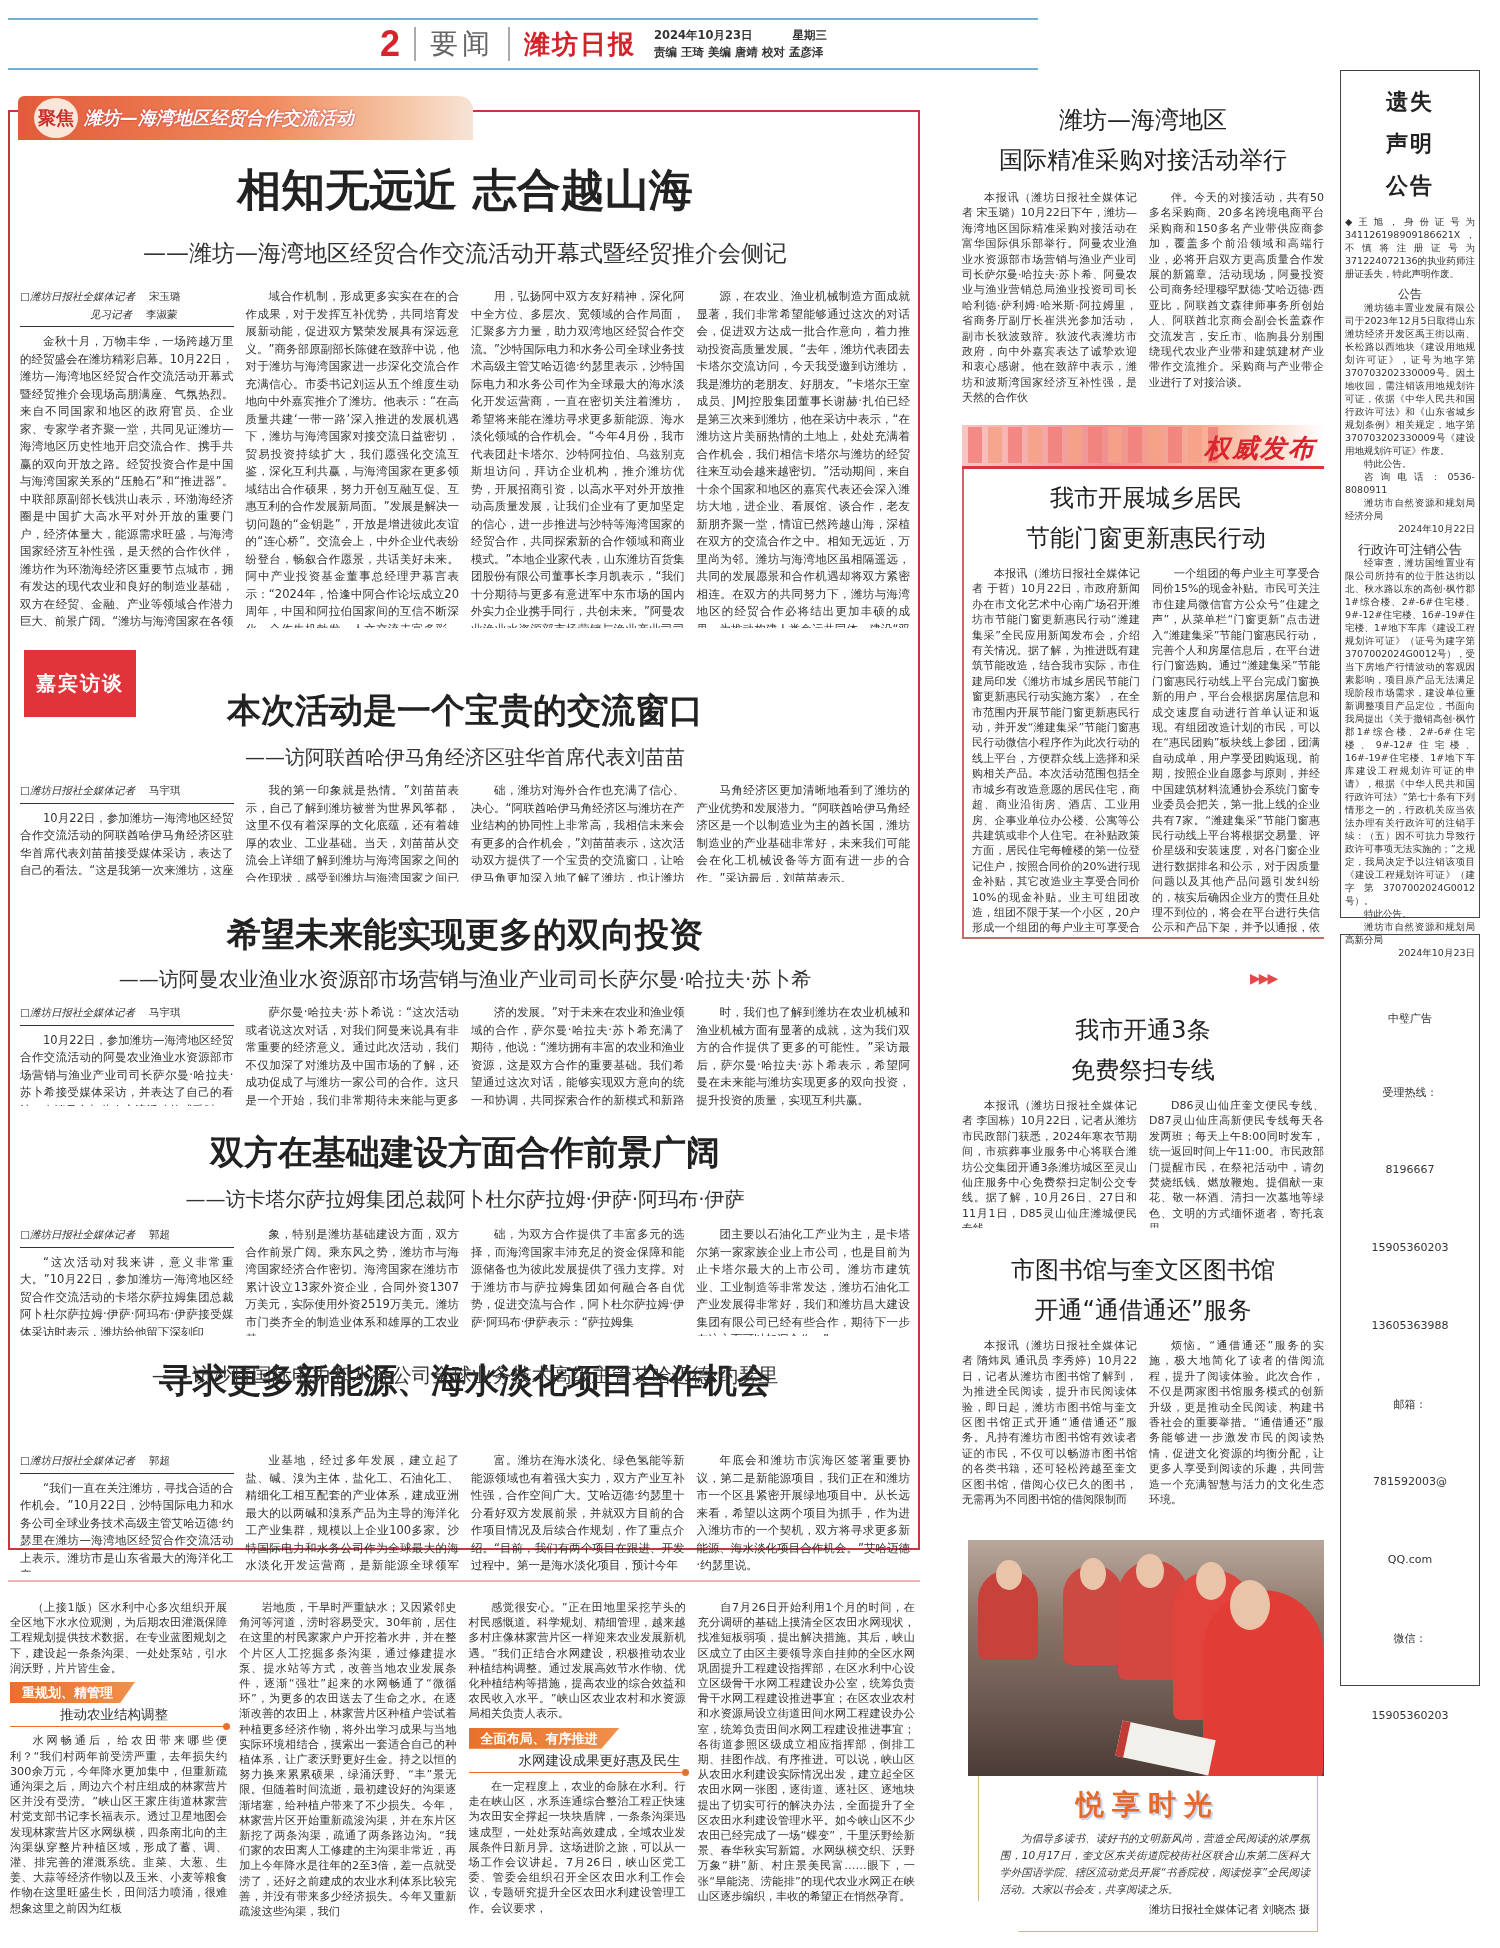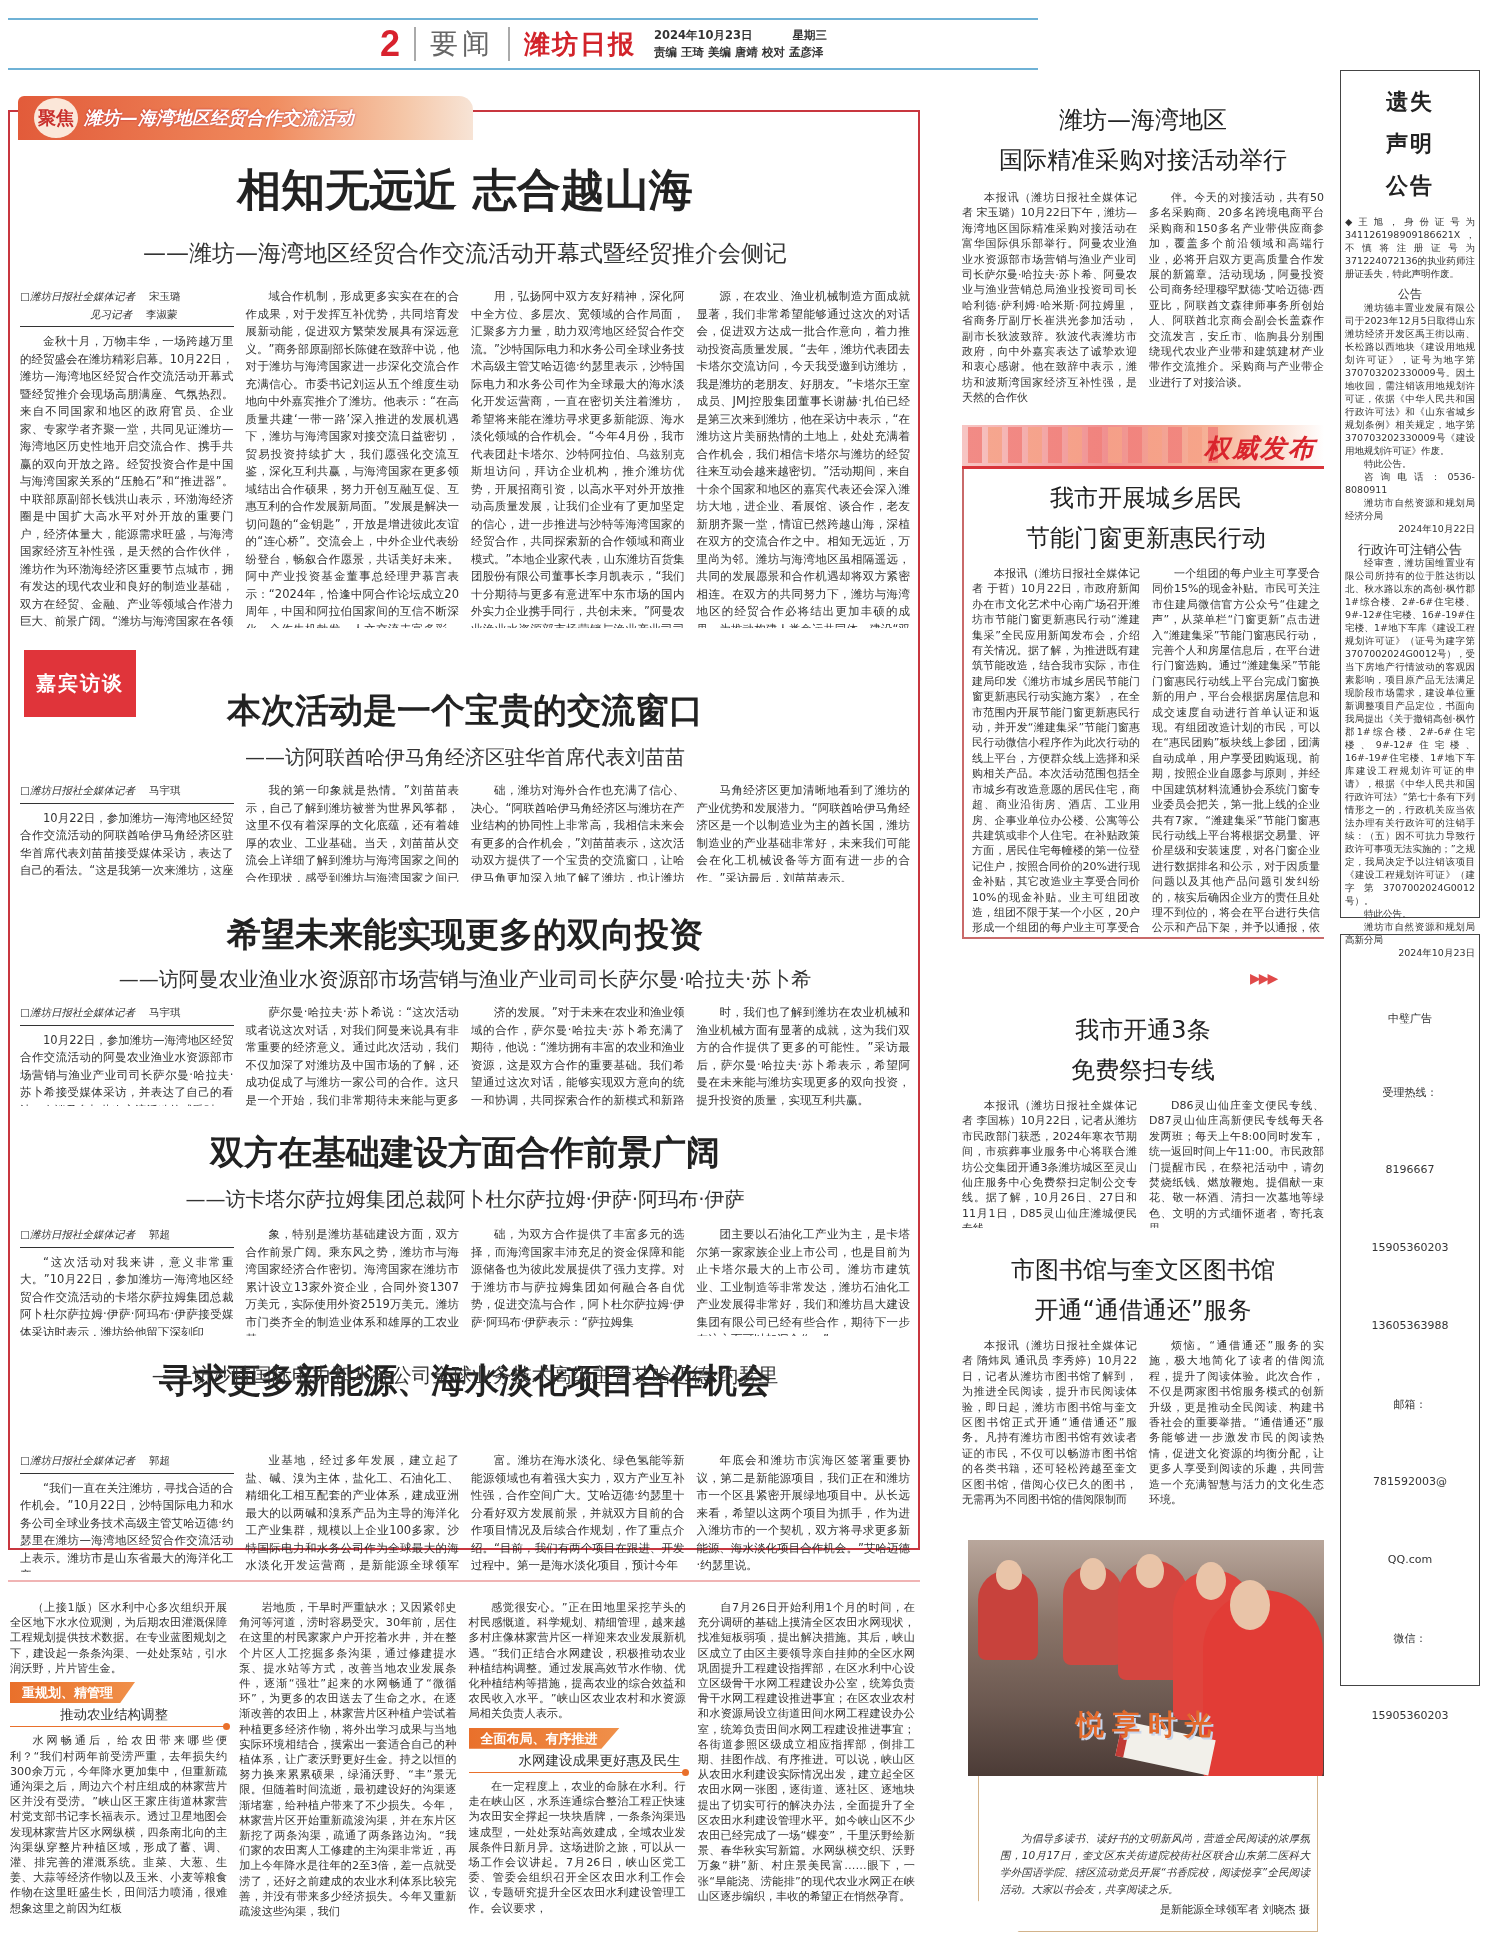--- a/index.html
+++ b/index.html
@@ -68,21 +68,21 @@
   .photo { position: absolute; left: 968px; top: 1540px; width: 356px; height: 236px; overflow: hidden;
      background: linear-gradient(180deg,#b9a79c 0%, #8a7468 35%, #6b5850 70%, #4b3b36 100%); }
   .photo .p1 { position:absolute; left:10px; top:30px; width:60px; height:90px; border-radius: 30px 30px 8px 8px; background:#c8423c; }
   .photo .p2 { position:absolute; left:95px; top:25px; width:60px; height:100px; border-radius: 30px 30px 8px 8px; background:#cc4a42; }
   .photo .p3 { position:absolute; left:150px; top:20px; width:70px; height:120px; border-radius: 35px 35px 8px 8px; background:#d44640; }
   .photo .p4 { position:absolute; left:205px; top:30px; width:80px; height:150px; border-radius: 40px 40px 8px 8px; background:#e0443d; }
   .photo .p5 { position:absolute; left:235px; top:50px; width:120px; height:190px; border-radius: 60px 60px 8px 8px; background:#e23c36; }
   .photo .face { position:absolute; border-radius:50%; background:#e9c4a8; }
   .photo .book { position:absolute; left:150px; top:190px; width:95px; height:36px; background:#f2f0ea; transform: rotate(12deg); border-left: 8px solid #c23b35; }
   .caption-frame { position: absolute; left: 978px; top: 1776px; width: 340px; height: 156px; border: 1px solid #d3b38a; border-top: none; clip-path: polygon(0 0,100% 0,100% 100%,12% 100%,0 80%); }
-  .caption-title { position:absolute; left: 978px; top: 1706px; width: 340px; text-align:center; font-size: 28px; color:#e36a2c; font-weight:bold; letter-spacing: 8px; text-shadow: 2px 2px 0 #c6d4ec; font-family: "DejaVu Serif", serif; }
+  .caption-title { position:absolute; left: 978px; top: 1786px; width: 340px; text-align:center; font-size: 28px; color:#e36a2c; font-weight:bold; letter-spacing: 8px; text-shadow: 2px 2px 0 #c6d4ec; font-family: "DejaVu Serif", serif; }
   .caption-body { position:absolute; left: 1000px; top: 1830px; width: 310px; font-size: 10.5px; line-height: 17px; color:#333; font-style: italic; text-align: justify; text-indent: 2em; }
   .caption-credit { position:absolute; left: 1000px; top: 1902px; width: 310px; text-align: right; font-size: 11px; color:#333; }
 </style>
 </head>
 <body>
 
 <div class="masthead-top-rule"></div>
 <div class="masthead">
   <span class="page-no">2</span>
   <span class="mh-sep"></span>
@@ -216,21 +216,21 @@
   <div class="face" style="left:28px;top:20px;width:26px;height:30px;"></div>
   <div class="face" style="left:112px;top:18px;width:26px;height:32px;"></div>
   <div class="face" style="left:168px;top:14px;width:28px;height:34px;"></div>
   <div class="face" style="left:228px;top:22px;width:30px;height:38px;"></div>
   <div class="face" style="left:262px;top:40px;width:40px;height:50px;"></div>
   <div class="book"></div>
 </div>
 <div class="caption-frame"></div>
 <div class="caption-title">悦享时光</div>
 <div class="caption-body">为倡导多读书、读好书的文明新风尚，营造全民阅读的浓厚氛围，10月17日，奎文区东关街道院校街社区联合山东第二医科大学外国语学院、辖区流动党员开展“书香院校，阅读悦享”全民阅读活动。大家以书会友，共享阅读之乐。</div>
-<div class="caption-credit">是新能源全球领军者 刘晓杰 摄</div>
+<div class="caption-credit">潍坊日报社全媒体记者 刘晓杰 摄</div>
 
 <div class="notice">
   <h2>遗失</h2>
   <h2>声明</h2>
   <h2>公告</h2>
   <p style="text-indent:0; margin-top:8px;">◆王旭，身份证号为341126198909186621X，不慎将注册证号为371224072136的执业药师注册证丢失，特此声明作废。</p>
   <div class="nt">公告</div>
   <p>潍坊德丰置业发展有限公司于2023年12月5日取得山东潍坊经济开发区禹王街以南、长松路以西地块《建设用地规划许可证》，证号为地字第370703202330009号。因土地收回，需注销该用地规划许可证，依据《中华人民共和国行政许可法》和《山东省城乡规划条例》相关规定，地字第370703202330009号《建设用地规划许可证》作废。</p>
   <p>特此公告。</p>
   <p>咨询电话：0536-8080911</p>

